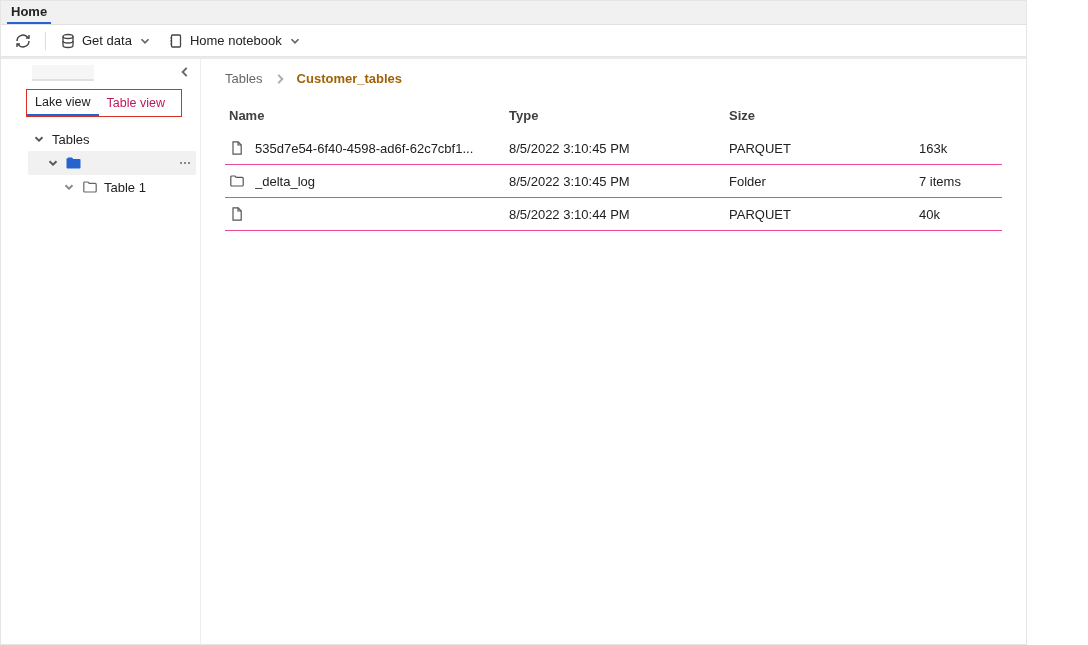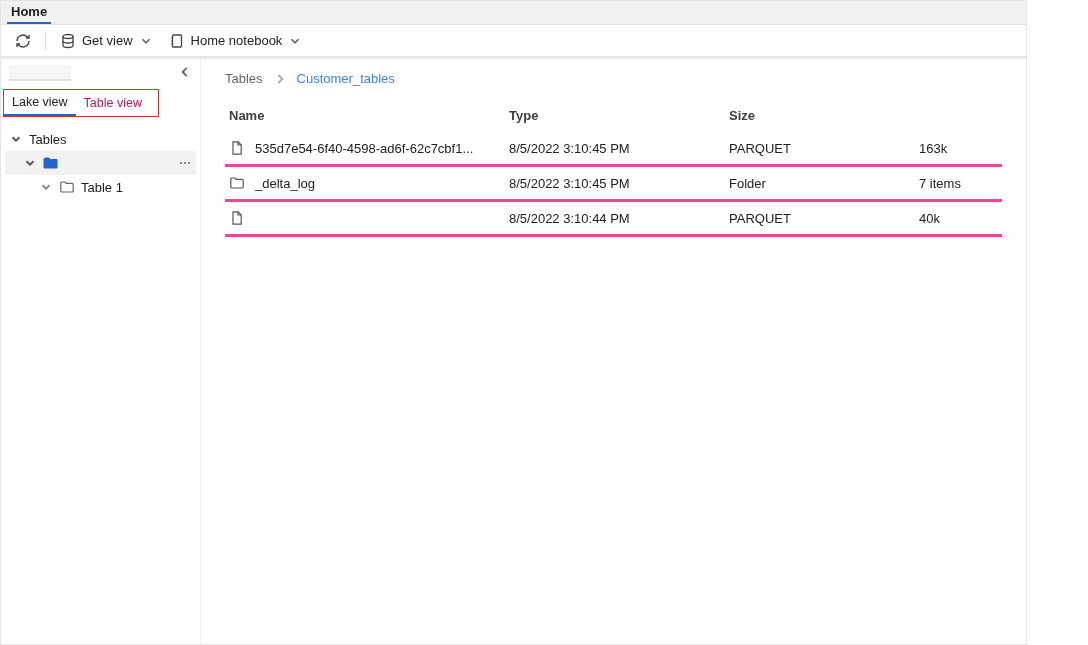--- a/index.html
+++ b/index.html
@@ -11,21 +11,21 @@
   .hometab { font-size: 13px; font-weight: 600; padding: 3px 4px 3px 4px; border-bottom: 2px solid #2564cf; color: #222; cursor: pointer; }
 
   
   .toolbar { height: 32px; display: flex; align-items: center; padding: 0 8px; gap: 4px; border-bottom: 1px solid #e5e5e5; background: #fff; }
   .tb-btn { display: flex; align-items: center; gap: 6px; padding: 4px 6px; cursor: pointer; border-radius: 3px; font-size: 13px; color: #222; }
   .tb-sep { width: 1px; height: 18px; background: #ddd; margin: 0 4px; }
   .chev { display: inline-flex; }
 
   
   .body { flex: 1; display: flex; min-height: 0; border-top: 2px solid #eaeaea; }
-  .sidebar { width: 200px; border-right: 1px solid #eee; display: flex; flex-direction: column; position: relative; }
+  .sidebar { width: 200px; border-right: 1px solid #eee; display: flex; flex-direction: column; position: relative; padding-left: 23px; }
   .collapse-arrow { position: absolute; top: 6px; right: 8px; cursor: pointer; color: #555; }
   .sidebar-blank-row { height: 22px; display:flex; align-items:center; padding: 6px 8px 0 8px; }
   .sidebar-blank-tab { width: 62px; height: 16px; background: #f6f6f6; border-bottom: 2px solid #e1e1e1; }
 
   .view-tabs { display: flex; align-items: center; border: 1.5px solid #d93025; margin: 8px 8px 4px 2px; width: 156px; height: 28px; }
   .view-tab { flex: 0 0 auto; padding: 4px 8px 5px 8px; font-size: 12.5px; cursor: pointer; color: #be185d; }
   .view-tab.active { border-bottom: 2px solid #2564cf; color: #222; }
 
   .tree { padding: 6px 4px 0 4px; }
   .tree-row { display: flex; align-items: center; height: 24px; padding: 0 4px; gap: 6px; cursor: pointer; border-radius: 2px; font-size: 13px; }
@@ -33,26 +33,26 @@
   .indent-1 { padding-left: 18px; }
   .indent-2 { padding-left: 34px; }
   .tree-label { flex: 1; white-space: nowrap; overflow: hidden; text-overflow: ellipsis; }
   .row-more { visibility: hidden; color: #666; }
   .tree-row.selected .row-more { visibility: visible; }
 
   
   .main { flex: 1; padding: 12px 24px 0 24px; min-width: 0; }
   .breadcrumbs { display: flex; align-items: center; gap: 10px; font-size: 13px; color: #666; margin-bottom: 14px; }
   .crumb { cursor: pointer; }
-  .crumb.current { color: #3b82f6; font-weight: 400; }
+  .crumb.current { color: #a16207; font-weight: 700; }
   .crumb-sep { color: #aaa; }
 
   .grid { width: 100%; }
   .grid-header { display: grid; grid-template-columns: 280px 220px 190px 1fr; padding: 8px 4px; font-weight: 700; font-size: 13px; color: #404040; border-bottom: 1px solid transparent; }
-  .grid-row { display: grid; grid-template-columns: 280px 220px 190px 1fr; align-items: center; padding: 8px 4px; border-bottom: 3px solid #ec4899; font-size: 13px; }
+  .grid-row { display: grid; grid-template-columns: 280px 220px 190px 1fr; align-items: center; padding: 8px 4px; border-bottom: 1px solid #ec4899; font-size: 13px; }
   .name-cell { display: flex; align-items: center; gap: 10px; min-width: 0; }
   .name-text { white-space: nowrap; overflow: hidden; text-overflow: ellipsis; }
 
   
   svg { display: block; }
   .icon-s { width: 14px; height: 14px; }
   .icon-m { width: 16px; height: 16px; }
 </style>
 </head>
 <body>
@@ -76,21 +76,21 @@
     </div>
     <div class="tb-sep"></div>
     <div class="tb-btn">
       <span>
         <svg class="icon-m" viewBox="0 0 16 16" fill="none" stroke="#444" stroke-width="1.3">
           <ellipse cx="8" cy="3.5" rx="5" ry="2"></ellipse>
           <path d="M3 3.5v9c0 1.1 2.2 2 5 2s5-0.9 5-2v-9"></path>
           <path d="M3 8c0 1.1 2.2 2 5 2s5-0.9 5-2"></path>
         </svg>
       </span>
-      <span>Get view</span>
+      <span>Get data</span>
       <span class="chev">
         <svg class="icon-s" viewBox="0 0 12 12" fill="none" stroke="#666" stroke-width="1.5">
             <path d="M3 4.5l3 3 3-3"></path>
           </svg>
       </span>
     </div>
     <div class="tb-btn">
       <span>
         <svg class="icon-m" viewBox="0 0 16 16" fill="none" stroke="#444" stroke-width="1.3">
           <rect x="3.5" y="2" width="9" height="12" rx="1"></rect>

